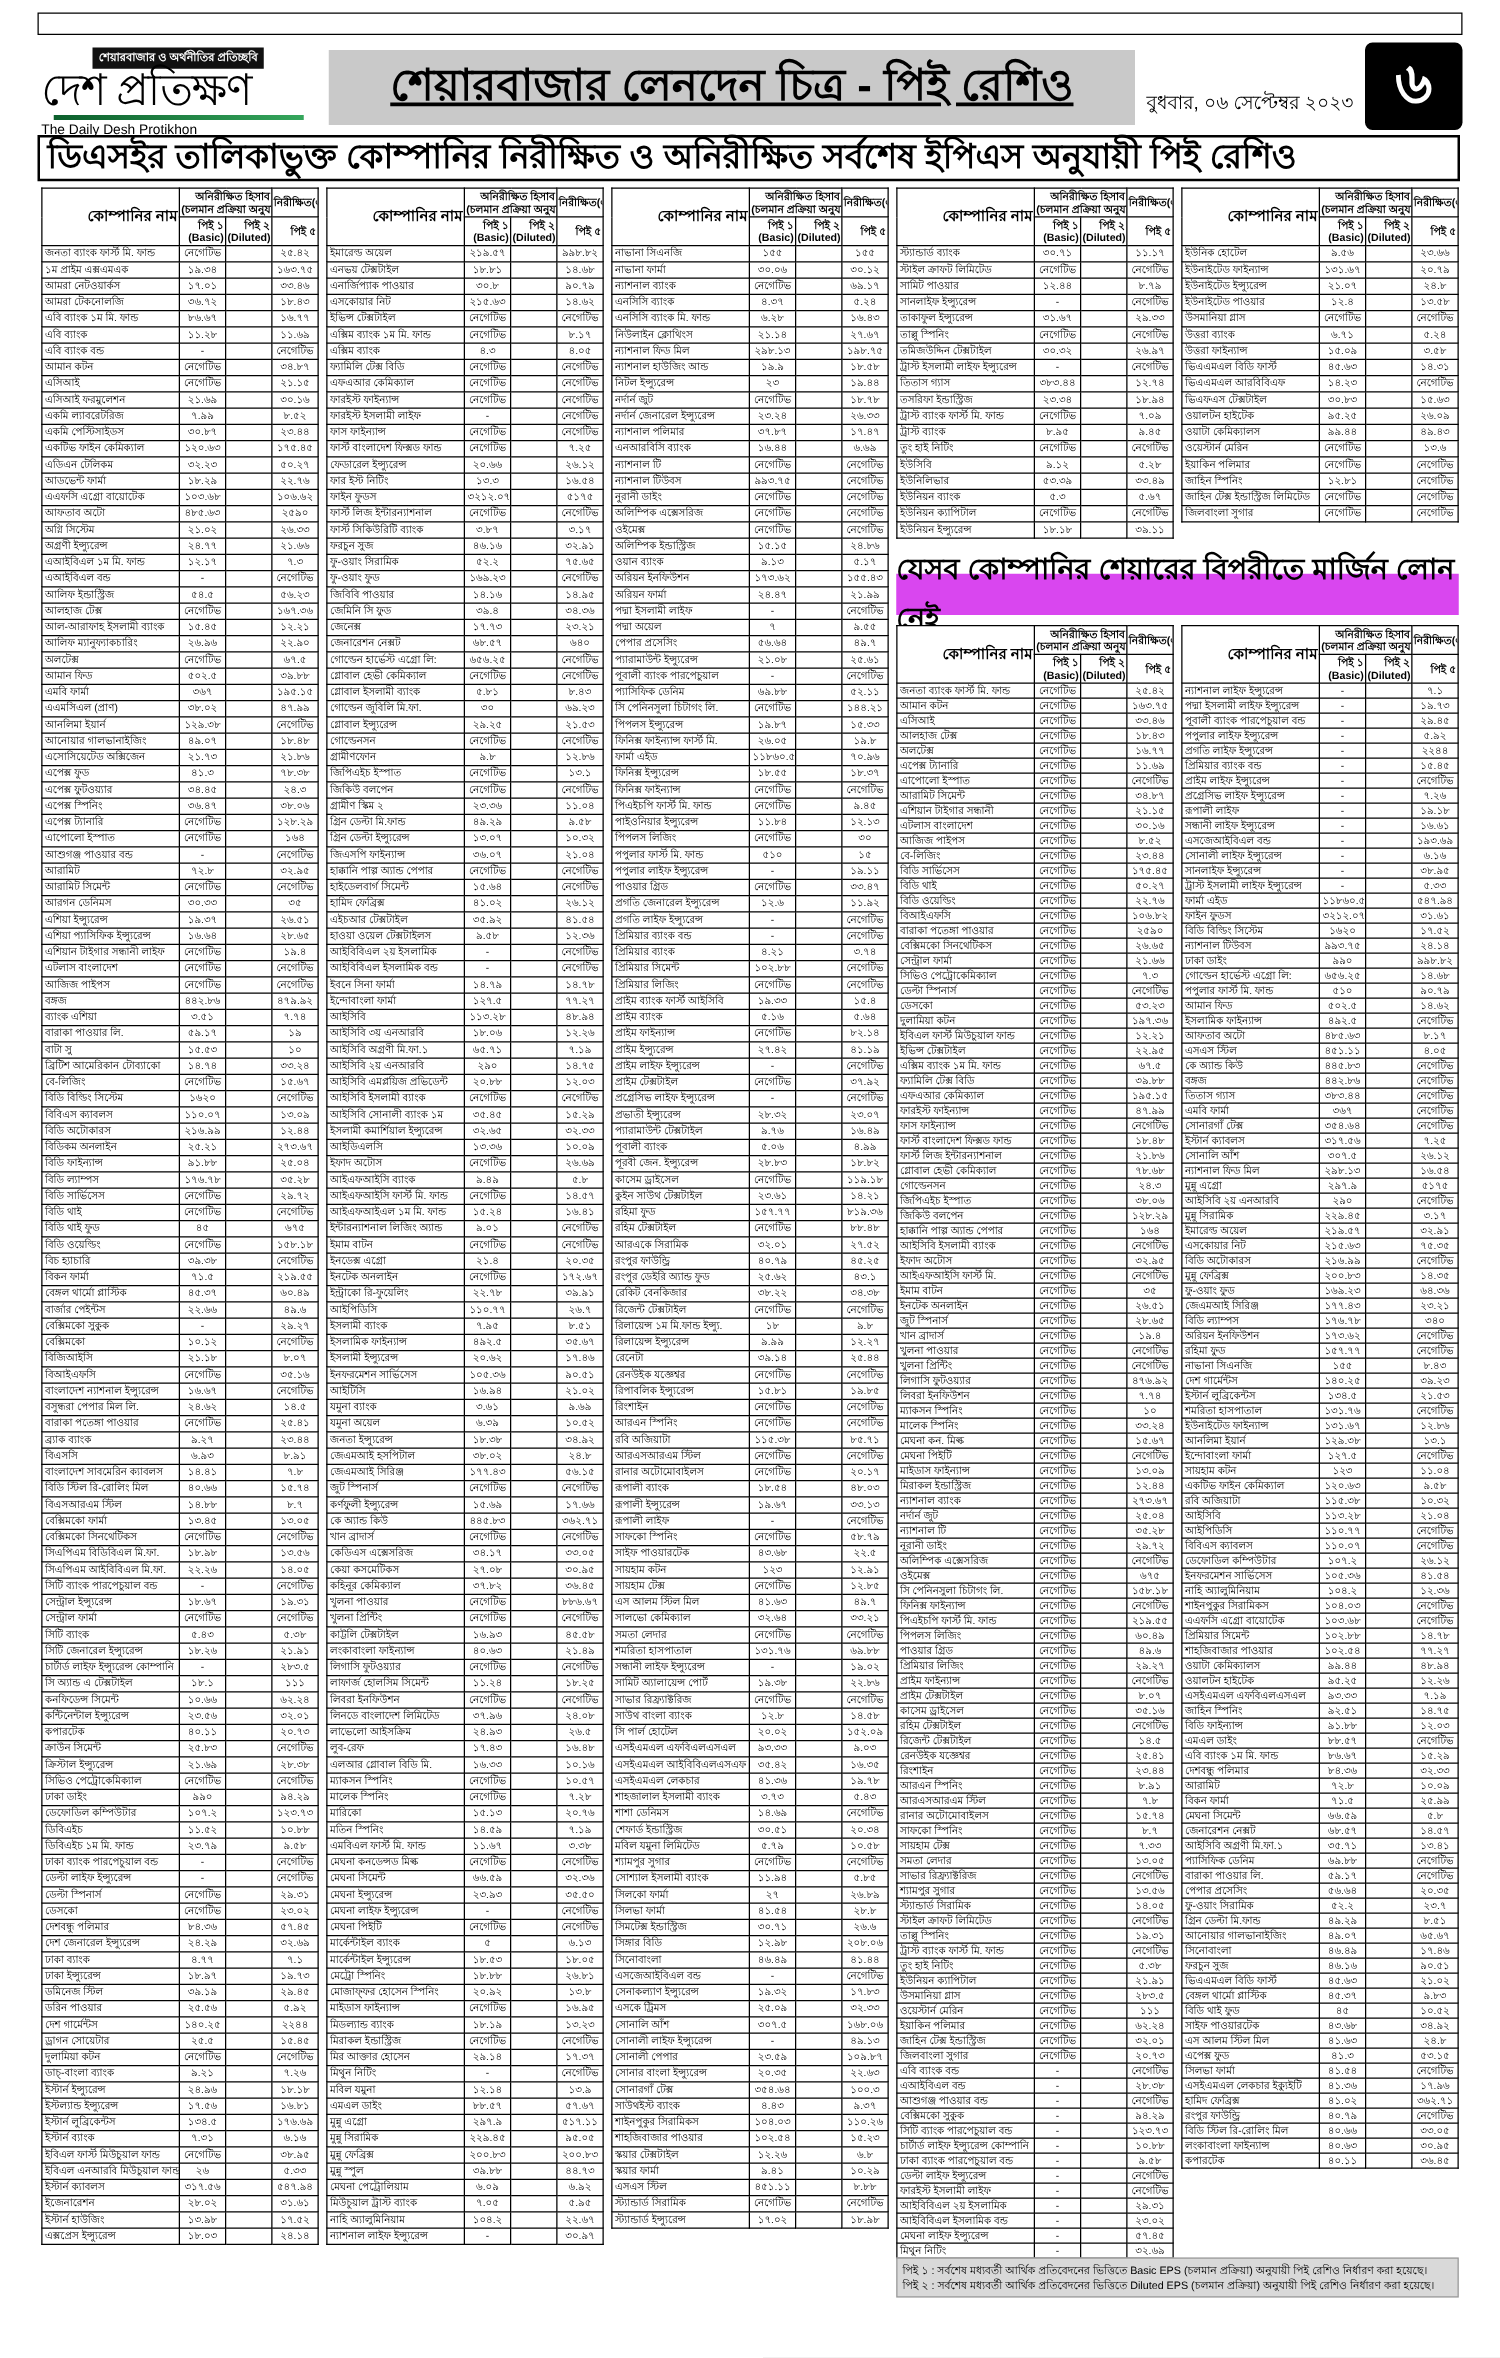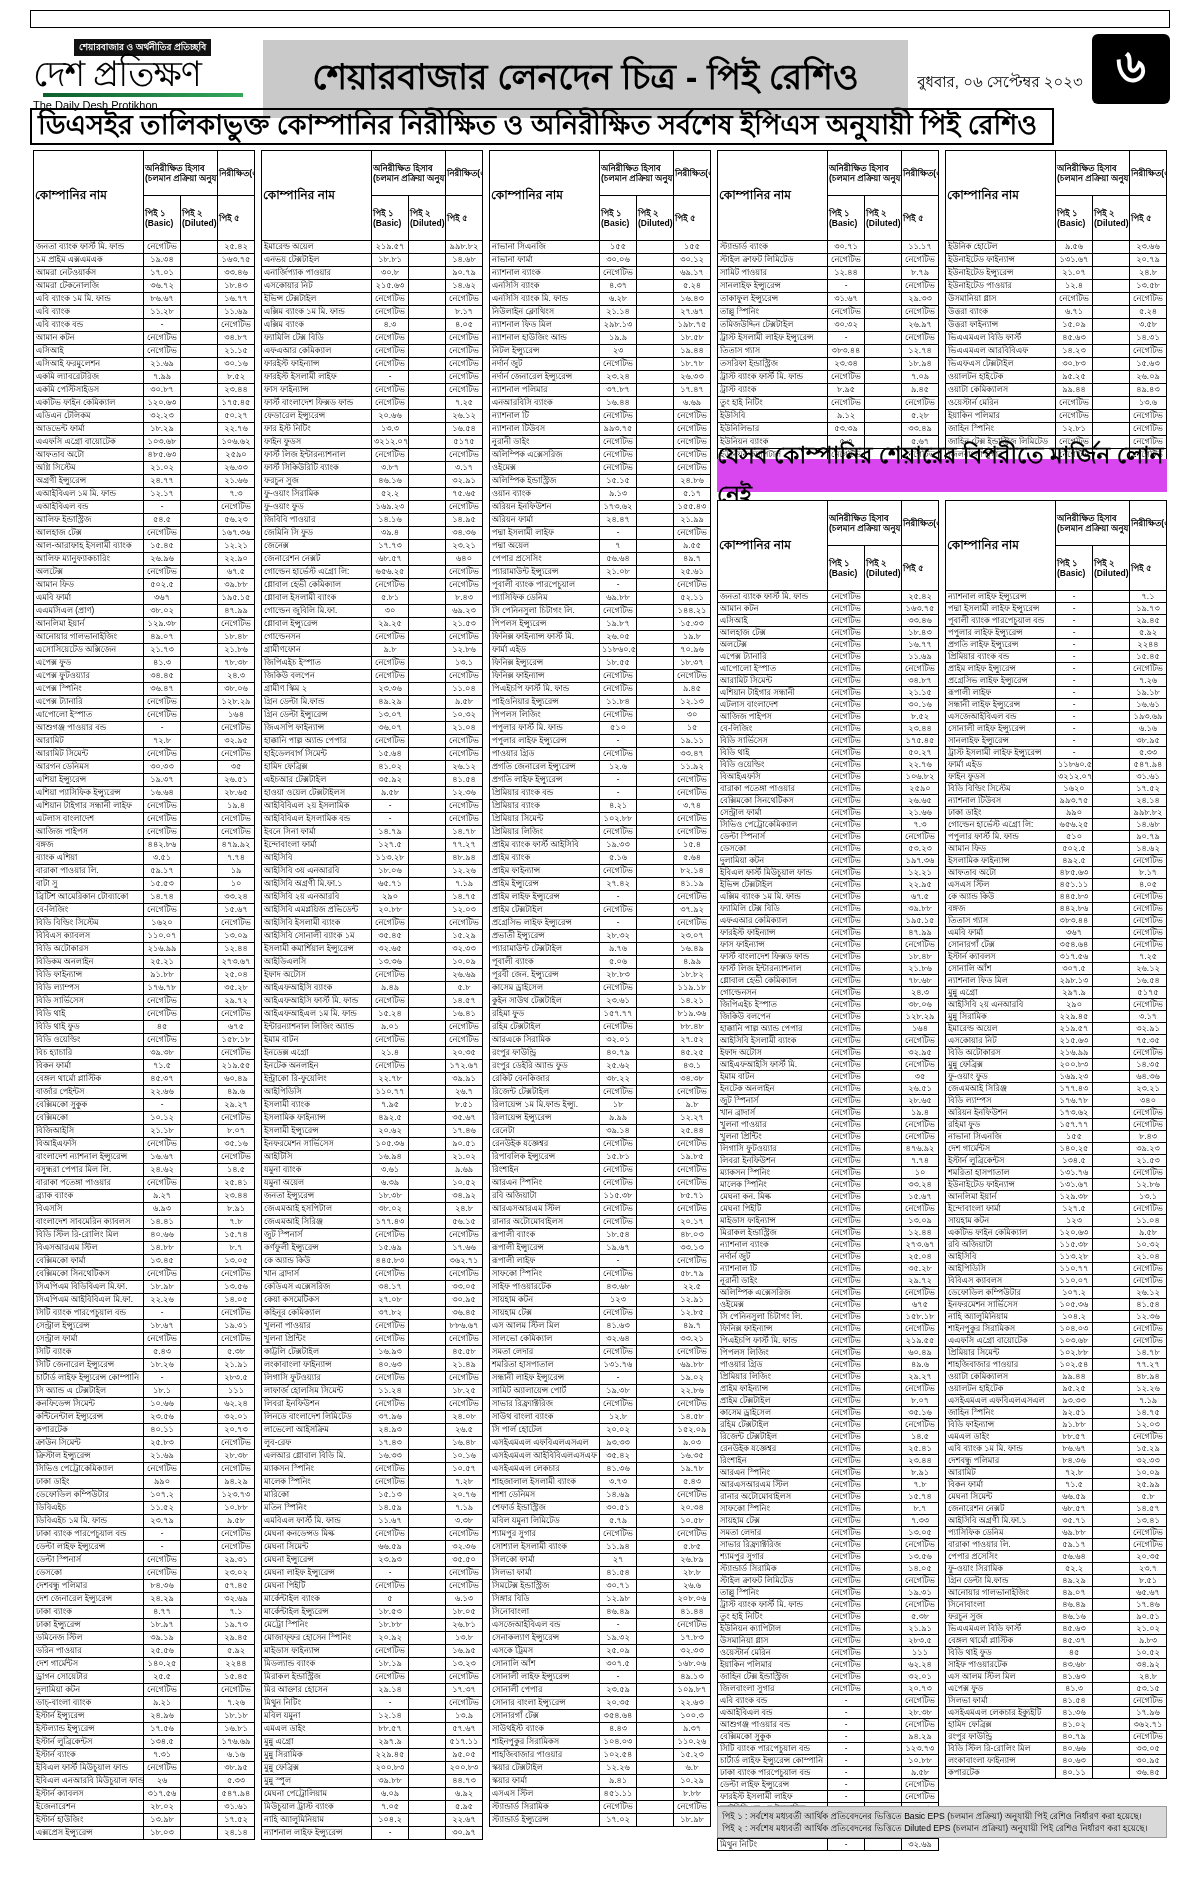--- a/index.html
+++ b/index.html
@@ -5,31 +5,31 @@
   html,body{margin:0;padding:0;background:#e8e8e8;}
   .page{position:relative;width:1200px;height:1886px;background:#ffffff;overflow:hidden;
         font-family:"Liberation Sans","DejaVu Sans",sans-serif;color:#000;}
   .top-rule{position:absolute;left:30px;top:10px;width:1138px;height:16px;border:1px solid #000;}
   
   .logo-block{position:absolute;left:33px;top:36px;width:225px;height:72px;}
   .logo-tagline{display:inline-block;background:#111;color:#fff;font-size:9px;padding:1px 5px;font-weight:bold;margin-left:41px;}
   .logo-title{font-size:35px;font-weight:400;letter-spacing:-1px;line-height:36px;}
   .logo-green{height:4px;width:200px;background:linear-gradient(90deg,#0c5f2c,#35a65c);margin:1px 0 2px 10px;}
   .logo-sub{font-size:11px;font-weight:normal;}
-  .main-title{position:absolute;left:263px;top:40px;width:645px;height:78px;background:#c9c9c9;
-              display:flex;align-items:center;justify-content:center;font-size:35px;font-weight:900;}
+  .main-title{position:absolute;left:263px;top:40px;width:645px;height:60px;background:#c9c9c9;
+              display:flex;align-items:center;justify-content:center;font-size:35px;font-weight:900;text-decoration:underline;}
   .date-line{position:absolute;left:915px;top:70px;width:170px;font-size:15px;font-weight:normal;text-align:center;}
   .page-number{position:absolute;left:1092px;top:34px;width:78px;height:70px;background:#000;color:#fff;
                display:flex;align-items:center;justify-content:center;font-size:46px;font-weight:900;border-radius:6px;}
-  .subtitle-bar{position:absolute;left:30px;top:108px;width:1024px;height:37px;border:2px solid #000;
+  .subtitle-bar{position:absolute;left:30px;top:108px;width:1138px;height:37px;border:2px solid #000;
                 display:flex;align-items:center;font-size:27px;font-weight:900;padding-left:6px;box-sizing:border-box;}
   
   .t{border-collapse:collapse;table-layout:fixed;width:222px;background:#fff;}
   .t th,.t td{border:1px solid #000;padding:0 2px;overflow:hidden;white-space:nowrap;box-sizing:border-box;}
-  .t th{font-size:9px;font-weight:bold;text-align:left;padding:12px 1px;}
+  .t th{font-size:9px;font-weight:bold;text-align:right;padding:1px 1px;}
   .t .gh{font-size:8.5px;line-height:10px;}
   .t .nh{font-size:12px;}
   .t td{font-size:8.2px;height:13px;line-height:12px;}
   .t td.nm{text-align:left;}
   .t td.v{text-align:center;}
   .c-name{width:110px;}.c-v{width:37px;}
   .col{position:absolute;top:150px;}
   .col1{left:33px;}.col2{left:261px;}.col3{left:489px;}.col4{left:717px;}.col5{left:945px;}
   .mg td{height:12px;line-height:11px;}
   .margin-title{position:absolute;left:717px;top:459px;width:450px;height:33px;background:#d946ef;

